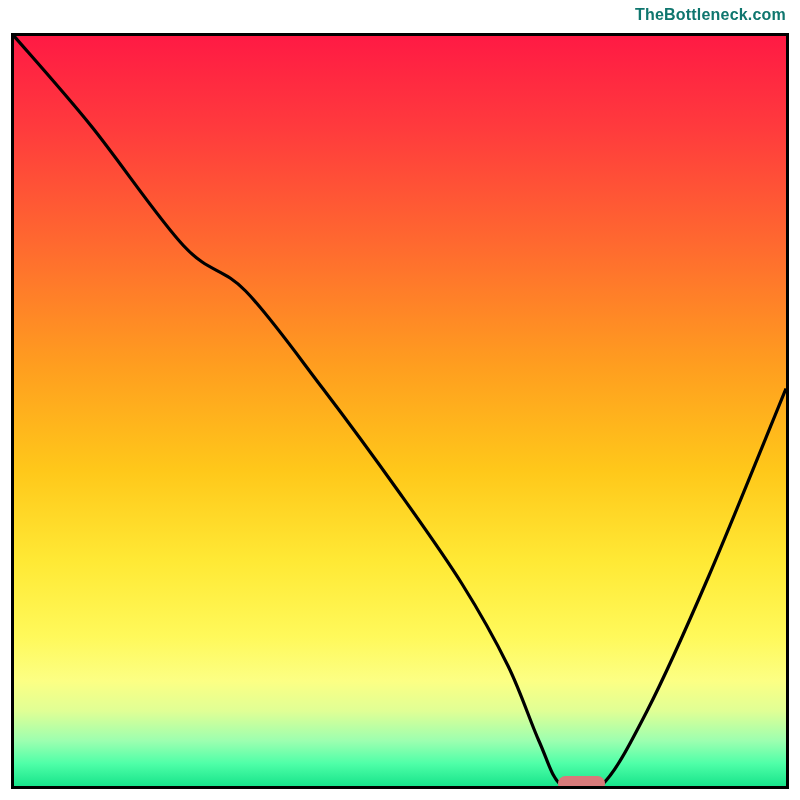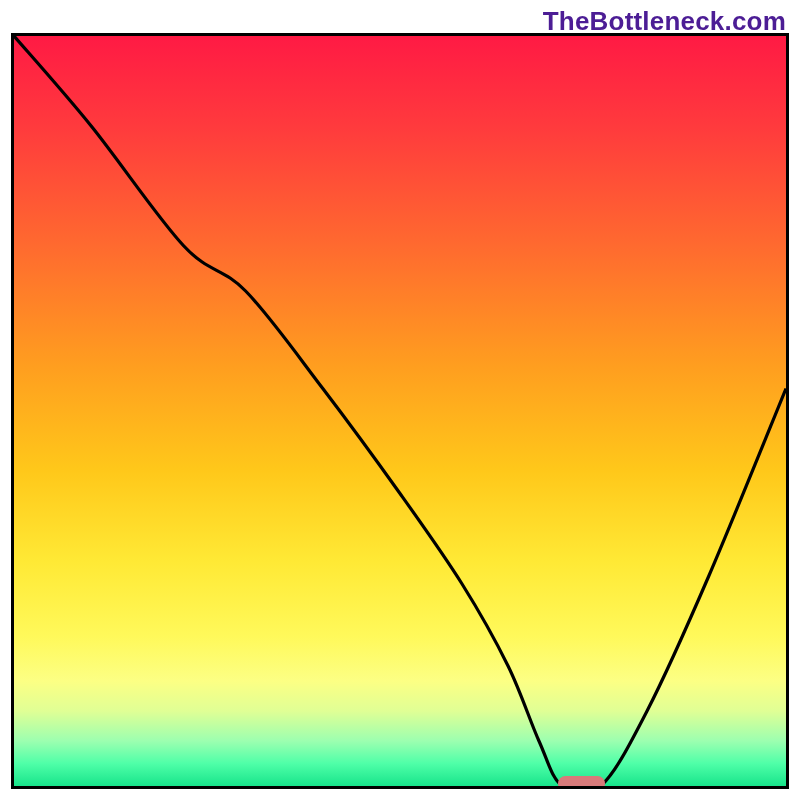--- a/index.html
+++ b/index.html
@@ -50,23 +50,23 @@
     position: absolute;
     width: 48px;
     height: 15px;
     background: #d87a7a;
     border-radius: 9px;
   }
   .watermark {
     position: absolute;
     top: 6px;
     right: 14px;
-    font-size: 26px;
+    font-size: 16px;
     font-weight: 600;
-    color: #4c1d95;
+    color: #0f766e;
     letter-spacing: 0.2px;
   }
 </style>
 </head>
 <body>
 
 <div class="watermark">TheBottleneck.com</div>
 
 <div class="frame">
   <div class="gradient"></div>

